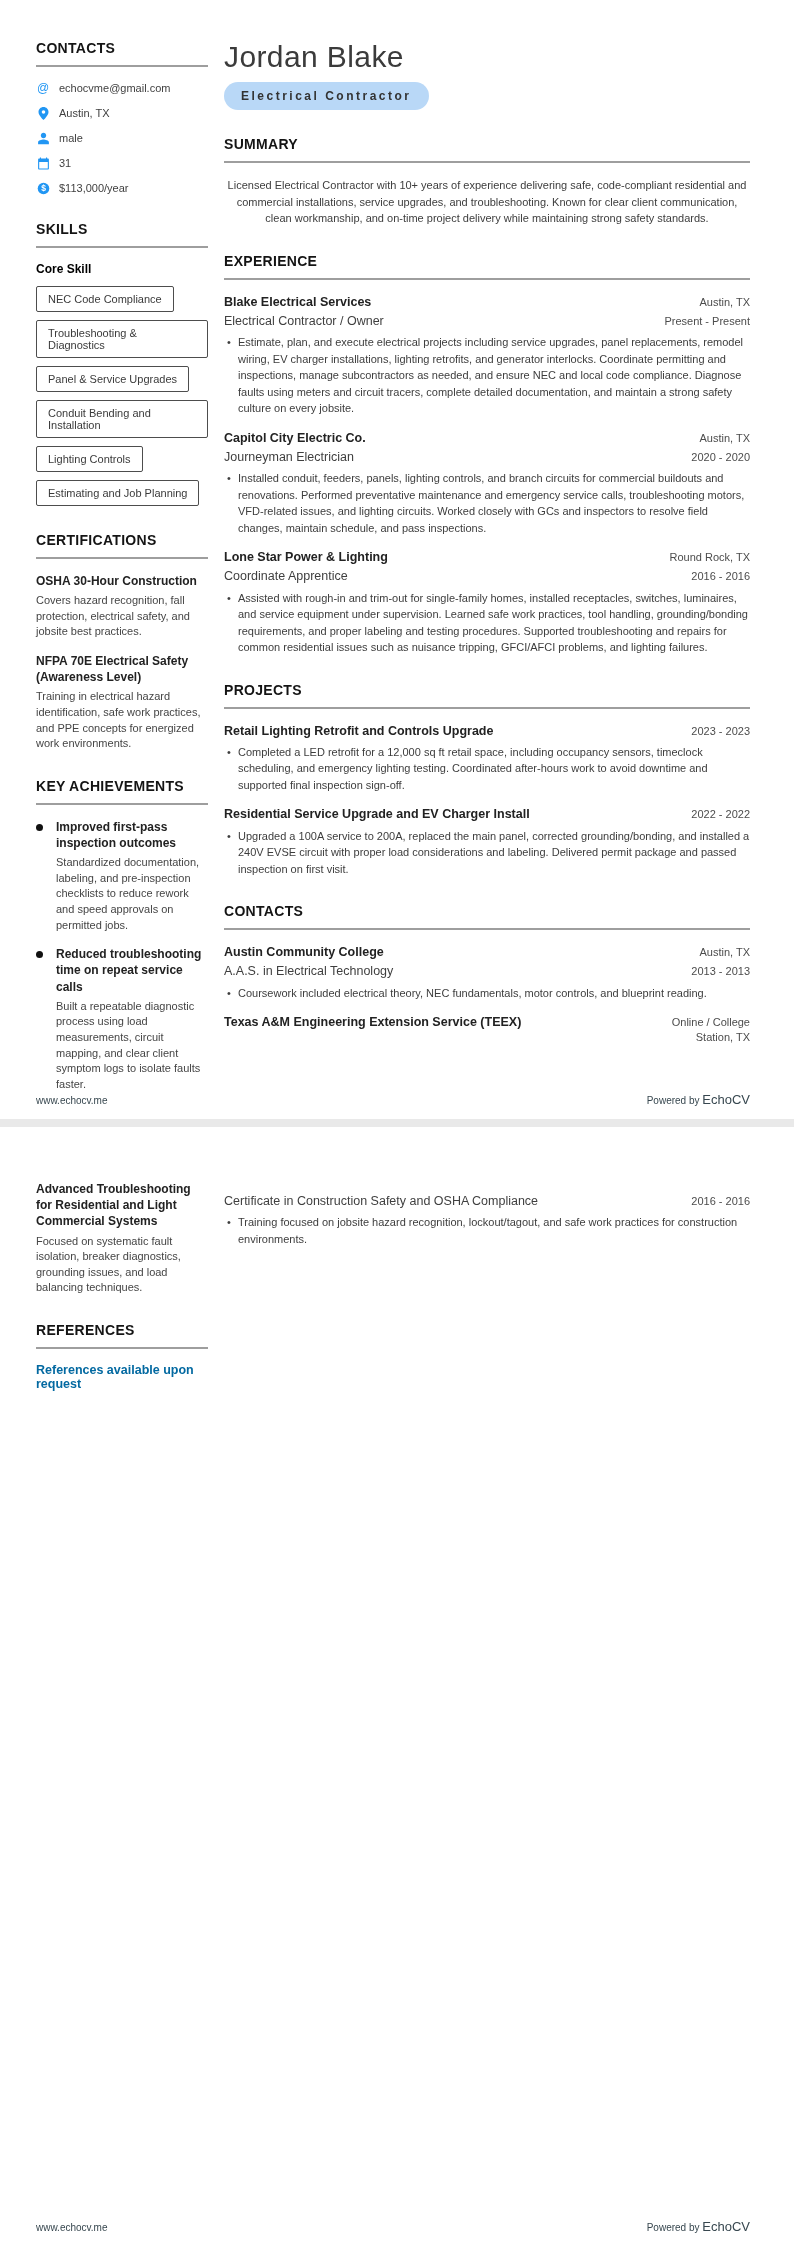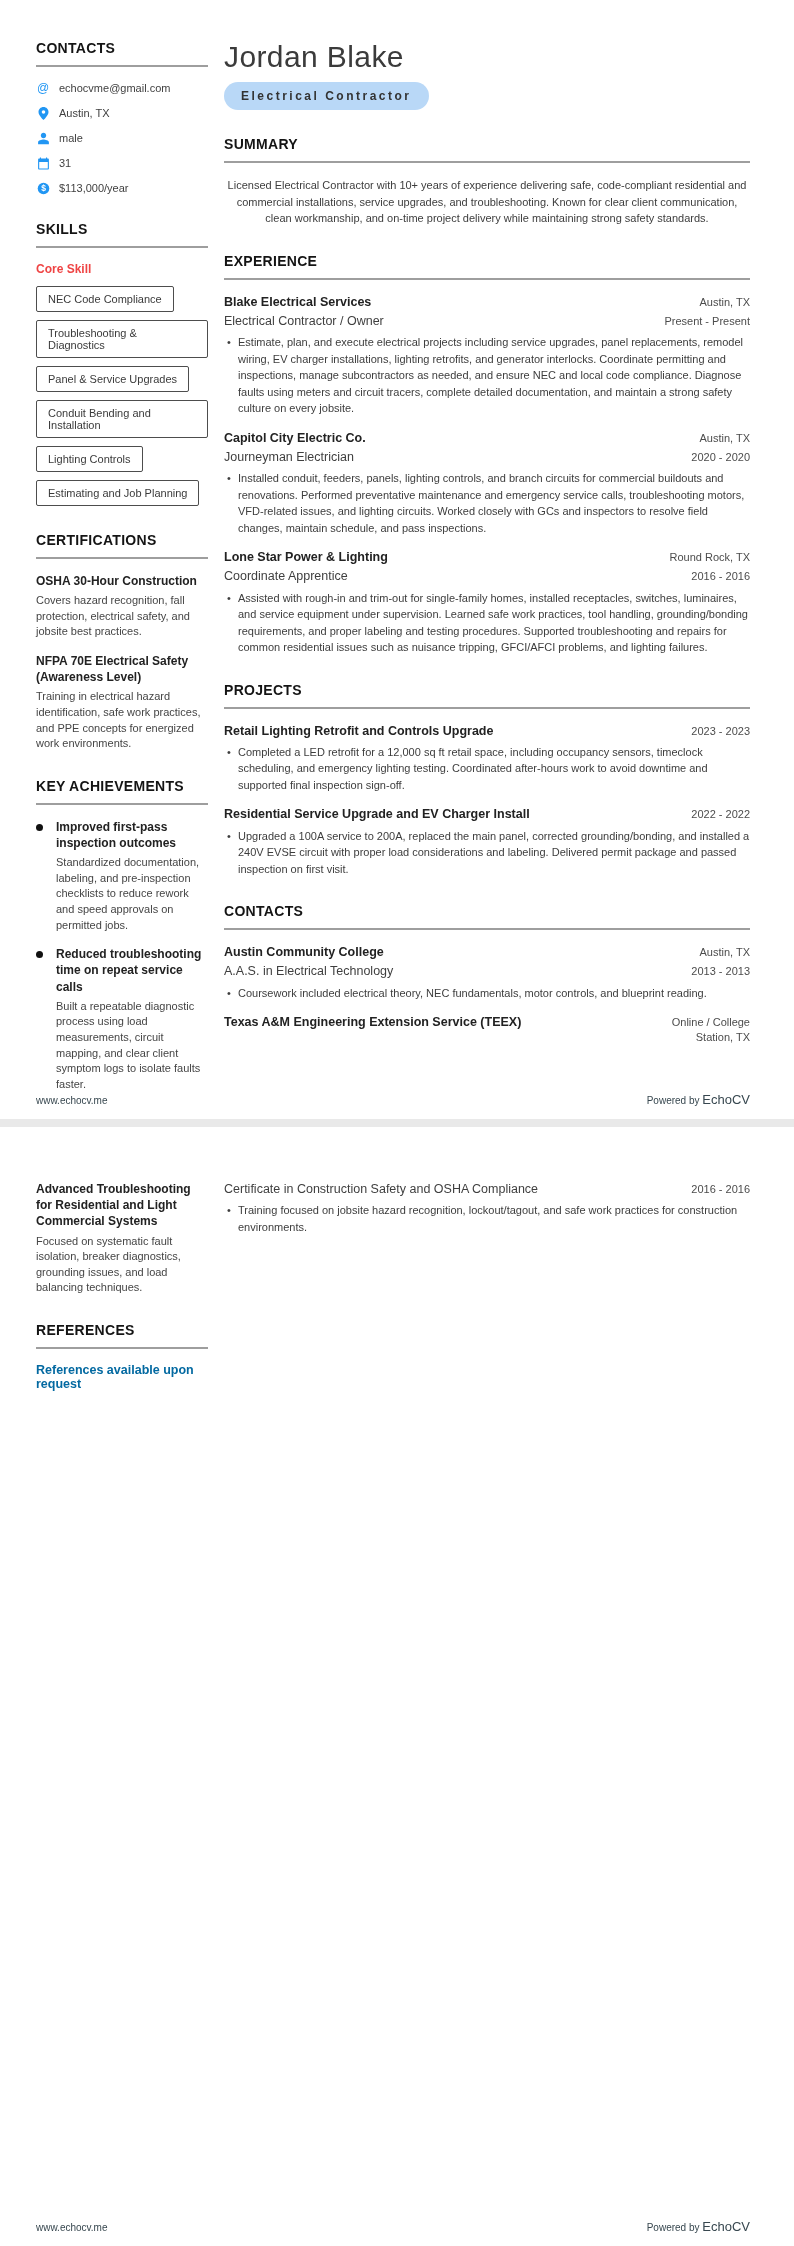--- a/index.html
+++ b/index.html
@@ -29,21 +29,21 @@
     padding-bottom:9px; margin-bottom:14px;
     border-bottom:2px solid #9e9e9e;
   }
   .side-sec { margin-bottom:26px; }
 
   
   .contact-row { display:flex; align-items:center; gap:9px; margin-bottom:11px; font-size:11px; color:#3f3f3f; }
   .cicon { width:14px; height:14px; flex-shrink:0; display:inline-flex; align-items:center; justify-content:center; }
 
   
-  .group-label { font-size:12px; font-weight:700; color:#ef4444; margin-bottom:10px; }
+  .group-label { font-size:12px; font-weight:700; color:#000000; margin-bottom:10px; }
   .chip {
     width:fit-content;
     border:1px solid #4d4d4d; border-radius:2px;
     padding:6px 11px; margin-bottom:8px;
     font-size:11px; color:#3a3a3a; background:#fff;
   }
 
   
   .side-item { margin-bottom:13px; }
   .side-item-name { font-size:12px; font-weight:700; color:#222; line-height:1.35; margin-bottom:4px; }
@@ -303,21 +303,21 @@
 
       <section class="side-sec">
         <h2 class="sec-title">REFERENCES</h2>
         <div class="refs-text">References available upon request</div>
       </section>
     </aside>
 
     <main class="main">
       <div class="entry">
         <div class="row">
-          <span class="entry-sub" style="margin-top:0">Certificate in Construction Safety and OSHA Compliance</span>
+          <span class="entry-sub" style="margin-top:12px">Certificate in Construction Safety and OSHA Compliance</span>
           <span class="meta">2016 - 2016</span>
         </div>
         <p class="bullet">Training focused on jobsite hazard recognition, lockout/tagout, and safe work practices for construction environments.</p>
       </div>
     </main>
   </div>
 
   <div class="footer">
     <span class="footer-site">www.echocv.me</span>
     <span class="powered">

